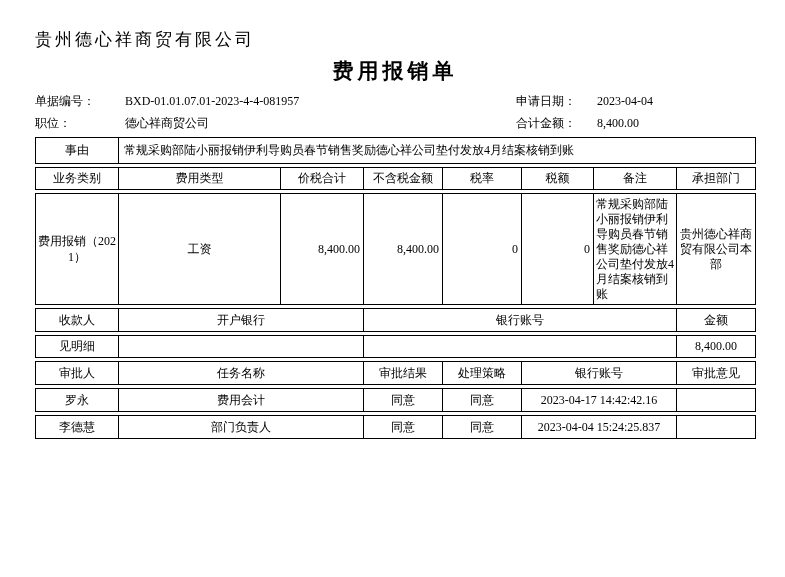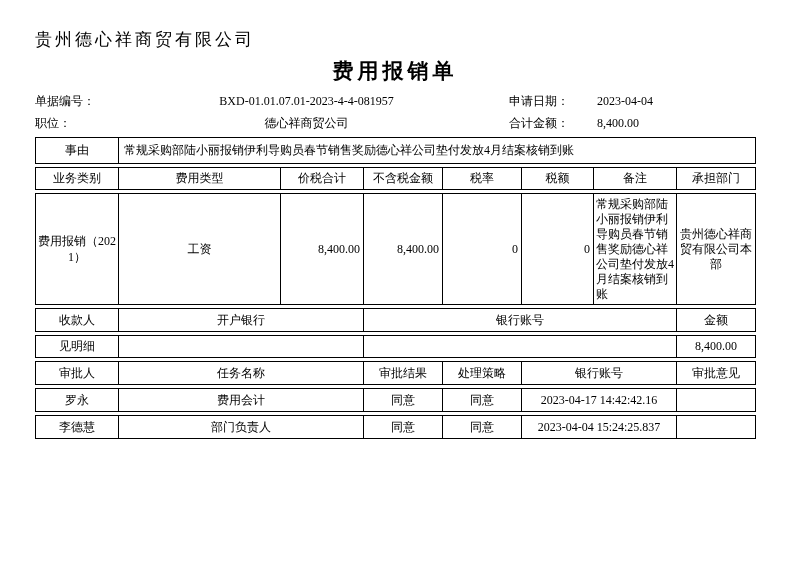--- a/index.html
+++ b/index.html
@@ -14,24 +14,24 @@
     text-align:left;font-size:17px;font-weight:normal;
     letter-spacing:3px;line-height:24px;
   }
   .form-title{
     text-align:center;font-size:21px;font-weight:bold;
     letter-spacing:4px;line-height:26px;margin-top:6px;
   }
   .meta{font-size:12px;margin-top:6px;margin-bottom:3px;}
   .meta-row{display:flex;height:22px;align-items:center;}
   .m-label{width:72px;white-space:nowrap;}
-  .m-value{margin-left:9px;white-space:nowrap;text-align:center;}
+  .m-value{margin-left:18px;white-space:nowrap;}
   .m-value-left{flex:1;}
   .m-label-r{width:72px;text-align:right;white-space:nowrap;}
-  .m-value-r{margin-left:28px;width:158px;white-space:nowrap;overflow:visible;}
+  .m-value-r{margin-left:21px;width:158px;white-space:nowrap;overflow:visible;}
 
   table{
     border-collapse:collapse;table-layout:fixed;width:720px;
     margin:0 0 3px 0;font-size:12px;
   }
   td{
     border:1px solid #000;
     text-align:center;vertical-align:middle;
     padding:0 2px;overflow:hidden;
   }

